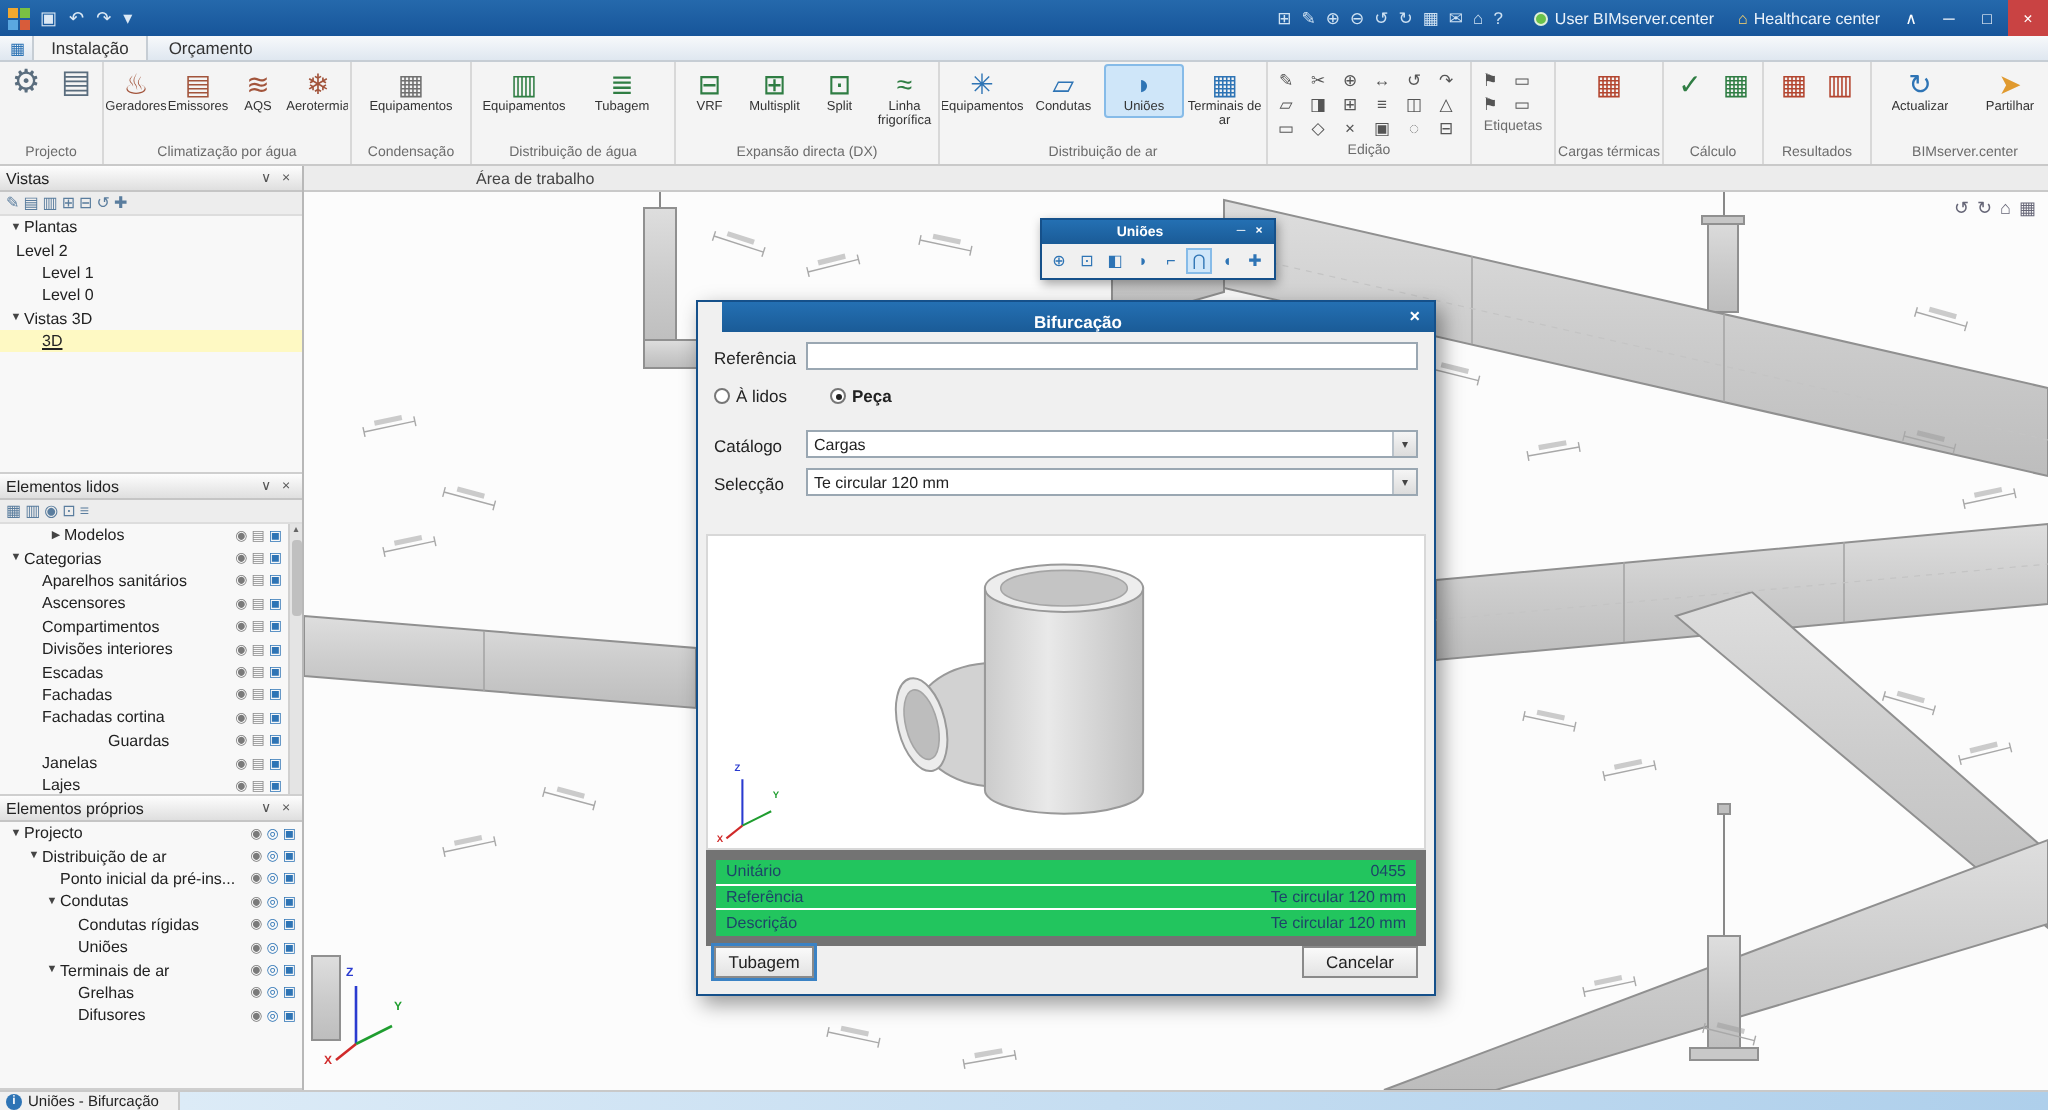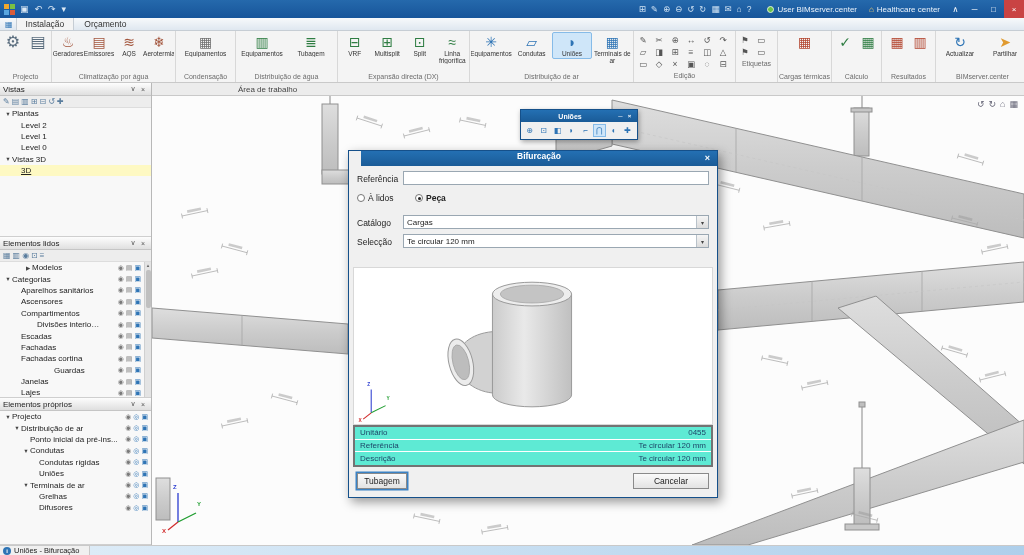--- a/index.html
+++ b/index.html
@@ -100,42 +100,42 @@
   .ftb{position:absolute;left:520px;top:109px;width:118px;height:31px;border:1px solid #15508a;box-shadow:1px 2px 5px rgba(0,0,0,.35);z-index:60;background:#f0f0f0;}
   .ftb-head{height:12px;background:linear-gradient(#2470b3,#1a5b97);color:#fff;font-size:7px;font-weight:bold;display:flex;align-items:center;padding:0 3px;}
   .ftb-title{flex:1;text-align:center;}
   .ftb-btn{width:9px;text-align:center;font-size:6px;color:#fff;}
   .ftb-body{height:17px;display:flex;align-items:center;gap:1px;padding:0 2px;}
   .fbtn{width:13px;height:13px;display:flex;align-items:center;justify-content:center;font-size:8px;color:#2e74b5;border:1px solid transparent;}
   .fbtn.selected{background:#cfe6f9;border-color:#86bbe8;}
 
   
   .dialog{position:absolute;left:348px;top:150px;width:370px;height:348px;background:#f0f0f0;border:1px solid #15508a;box-shadow:3px 4px 10px rgba(0,0,0,.4);z-index:70;}
-  .dhead{height:15px;background:linear-gradient(#2470b3,#1a5b97);color:#fff;display:flex;align-items:flex-start;justify-content:center;position:relative;font-size:8.5px;font-weight:bold;margin-left:12px;}
+  .dhead{height:15px;background:linear-gradient(#2470b3,#1a5b97);color:#fff;display:flex;align-items:flex-end;justify-content:center;position:relative;font-size:8.5px;font-weight:bold;margin-left:12px;}
   .dclose{position:absolute;right:4px;top:0;height:15px;line-height:15px;font-size:9px;color:#fff;padding:0 3px;}
   .dbody{position:relative;height:331px;}
   .dlab{position:absolute;font-size:8.5px;color:#222;}
   .dinput{position:absolute;height:14px;border:1px solid #9aa7b2;background:#fff;font-size:8px;padding:0 3px;}
   .radio{position:absolute;display:flex;align-items:center;gap:3px;font-size:8.5px;}
   .rc{width:8px;height:8px;border-radius:50%;border:1px solid #777;background:#fff;position:relative;}
   .rc.on::after{content:"";position:absolute;left:1.5px;top:1.5px;width:3.5px;height:3.5px;border-radius:50%;background:#222;}
   .bold{font-weight:bold;}
   .dselect{position:absolute;height:14px;border:1px solid #9aa7b2;background:#fff;display:flex;align-items:center;font-size:8px;}
   .sval{flex:1;padding:0 3px;white-space:nowrap;overflow:hidden;}
   .sarr{width:12px;height:100%;background:linear-gradient(#f5f5f5,#dcdcdc);border-left:1px solid #b9c2ca;display:flex;align-items:center;justify-content:center;font-size:6px;color:#444;}
   .modelbar{position:absolute;left:4px;right:4px;top:87px;height:14px;background:linear-gradient(#f8f8f8,#e2e2e2);border:1px solid #c2c2c2;display:flex;align-items:center;padding:0 4px;font-size:8px;color:#333;}
   .mchev{margin-left:auto;font-size:7px;color:#555;}
   .preview{position:absolute;left:4px;right:4px;top:101px;height:158px;background:#fff;border:1px solid #d8d8d8;overflow:hidden;}
-  .dinfo{position:absolute;left:4px;right:4px;top:259px;background:#5eead4;border:2px solid #737373;}
+  .dinfo{position:absolute;left:4px;right:4px;top:259px;background:#22c55e;border:5px solid #737373;}
   .irow{height:12.5px;display:flex;align-items:center;padding:0 5px;border-bottom:1px solid #fff;font-size:8px;color:#1d4568;}
   .irow:last-child{border-bottom:none;}
   .ival{margin-left:auto;text-align:right;}
   .dbtn{position:absolute;top:307px;height:16px;background:linear-gradient(#fafafa,#e3e3e3);border:1px solid #8a8a8a;font-size:8.5px;color:#222;}
   .dbtn.accept{left:8px;width:50px;box-shadow:0 0 0 1.5px #3b82c4;}
-  .dbtn.cancel{right:8px;width:76px;}
+  .dbtn.cancel{right:8px;width:58px;}
 
   
   .statusbar{position:absolute;left:0;bottom:0;width:100%;height:10px;background:#f0f0f0;border-top:1px solid #c9c9c9;display:flex;align-items:center;font-size:7.5px;color:#222;z-index:50;}
   .st-ico{width:8px;height:8px;border-radius:50%;background:#2e74b5;color:#fff;font-size:6px;line-height:8px;text-align:center;margin:0 3px;flex:0 0 auto;font-weight:bold;}
   .st-text{white-space:nowrap;}
   .st-fill{flex:1;height:100%;background:linear-gradient(90deg,#dcebf7,#aecfeb);border-left:1px solid #c9c9c9;margin-left:10px;}
 </style>
 </head>
 <body>
 
@@ -410,21 +410,21 @@
           <span class="ptool">⊟</span>
           <span class="ptool">↺</span>
           <span class="ptool">✚</span>
         </div>
       <div class="tree">
 
       <div class="trow" style="padding-left: 4px;">
           <span class="arrow">▼</span>
           <span class="tlabel">Plantas</span>
         </div>
-          <div class="trow" style="padding-left: 13px;">
+          <div class="trow" style="">
           <span class="arrow"></span>
           <span class="tlabel">Level 2</span>
         </div>
           <div class="trow" style="padding-left: 13px;">
           <span class="arrow"></span>
           <span class="tlabel">Level 1</span>
         </div>
           <div class="trow" style="padding-left: 13px;">
           <span class="arrow"></span>
           <span class="tlabel">Level 0</span>
@@ -495,21 +495,21 @@
           </div>
             <div class="trow" style="padding-left: 13px;">
             <span class="arrow"></span>
             <span class="tlabel">Compartimentos</span>
             <span class="ticons">
               <span class="i-eye">◉</span>
               <span class="i-doc">▤</span>
               <span class="i-bim">▣</span>
             </span>
           </div>
-            <div class="trow" style="padding-left: 13px; gap: 16px;">
+            <div class="trow" style="padding-left: 13px;">
             <span class="arrow"></span>
             <span class="tlabel">Divisões interiores</span>
             <span class="ticons">
               <span class="i-eye">◉</span>
               <span class="i-doc">▤</span>
               <span class="i-bim">▣</span>
             </span>
           </div>
             <div class="trow" style="padding-left: 13px;">
             <span class="arrow"></span>

